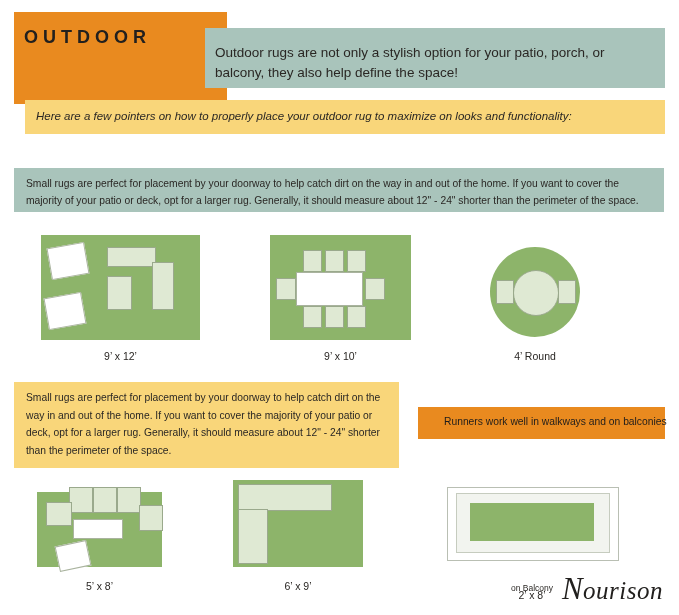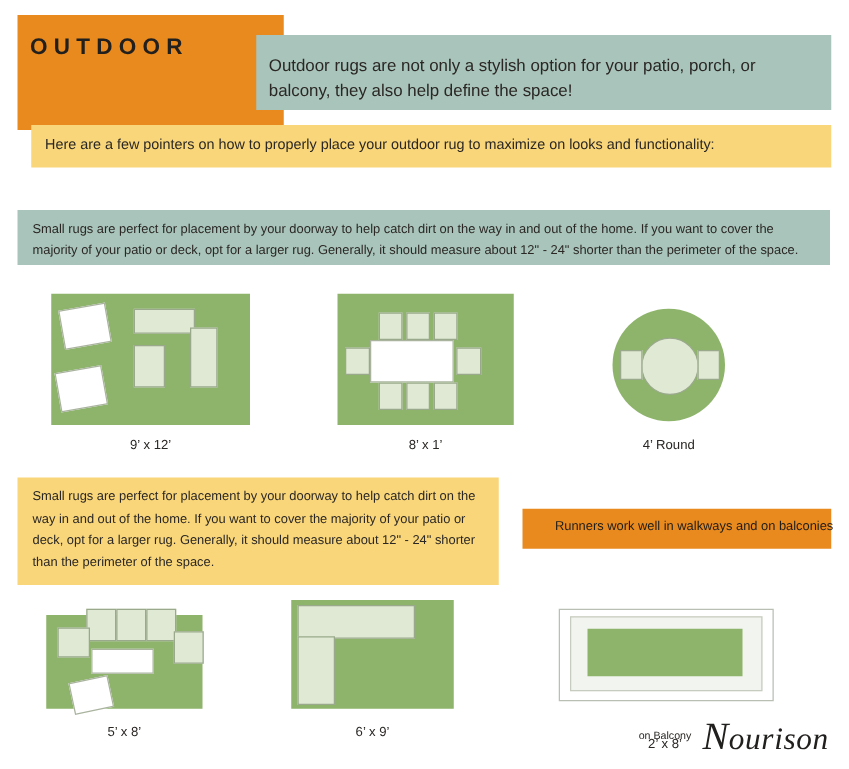--- a/index.html
+++ b/index.html
@@ -67,20 +67,21 @@
     left: 25px; top: 100px;
     width: 640px; height: 34px;
     background: #f9d67a;
   }
   .hdr-yellow-text {
     position: absolute;
     left: 36px; top: 110px;
     width: 625px;
     color: #2a2724;
     font-size: 11.5px;
+    font-style: italic;
   }
 
   
   .band-teal {
     position: absolute;
     left: 14px; top: 168px;
     width: 650px; height: 44px;
     background: #a9c4bb;
   }
   .band-teal-text {
@@ -219,21 +220,21 @@
     <div class="rug" style="left:270px; top:235px; width:141px; height:105px;"></div>
     <div class="furn-plain" style="left:296px; top:272px; width:65px; height:32px;"></div>
     <div class="furn" style="left:303px; top:250px; width:17px; height:20px;"></div>
     <div class="furn" style="left:325px; top:250px; width:17px; height:20px;"></div>
     <div class="furn" style="left:347px; top:250px; width:17px; height:20px;"></div>
     <div class="furn" style="left:303px; top:306px; width:17px; height:20px;"></div>
     <div class="furn" style="left:325px; top:306px; width:17px; height:20px;"></div>
     <div class="furn" style="left:347px; top:306px; width:17px; height:20px;"></div>
     <div class="furn" style="left:276px; top:278px; width:18px; height:20px;"></div>
     <div class="furn" style="left:365px; top:278px; width:18px; height:20px;"></div>
-    <div class="caption" style="left:270px; top:350px; width:141px;">8’ x 1’</div>
+    <div class="caption" style="left:270px; top:350px; width:141px;">9’ x 10’</div>
   </div>
 
   <div>
     <div class="rug-round" style="left:490px; top:247px; width:90px; height:90px;"></div>
     <div class="furn-round" style="left:513px; top:270px; width:44px; height:44px;"></div>
     <div class="furn" style="left:496px; top:280px; width:16px; height:22px;"></div>
     <div class="furn" style="left:558px; top:280px; width:16px; height:22px;"></div>
     <div class="caption" style="left:490px; top:350px; width:90px;">4’ Round</div>
   </div>
 

